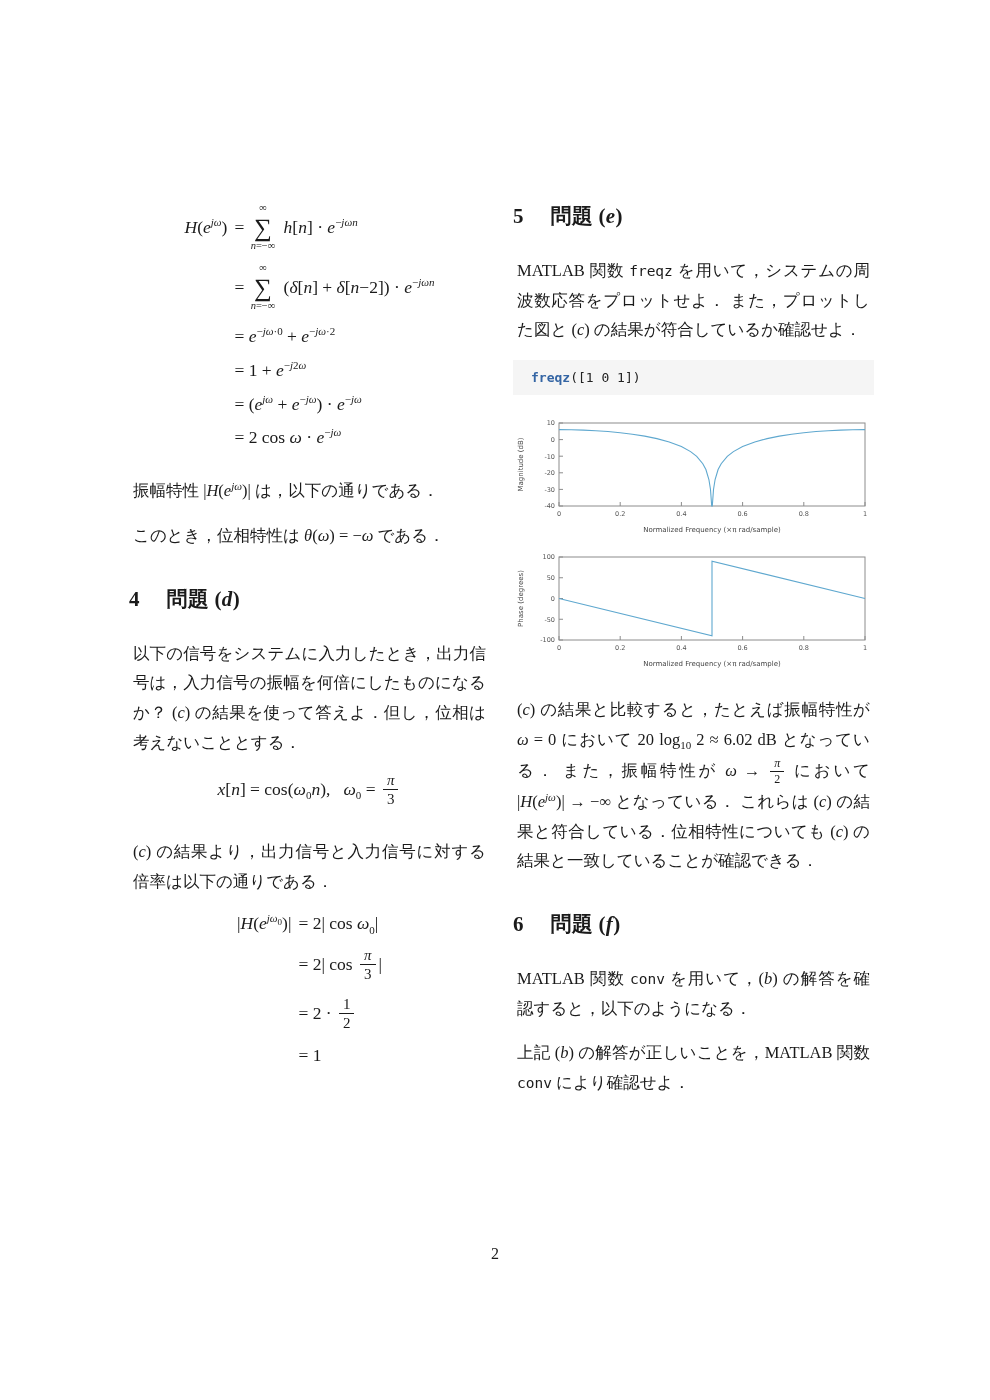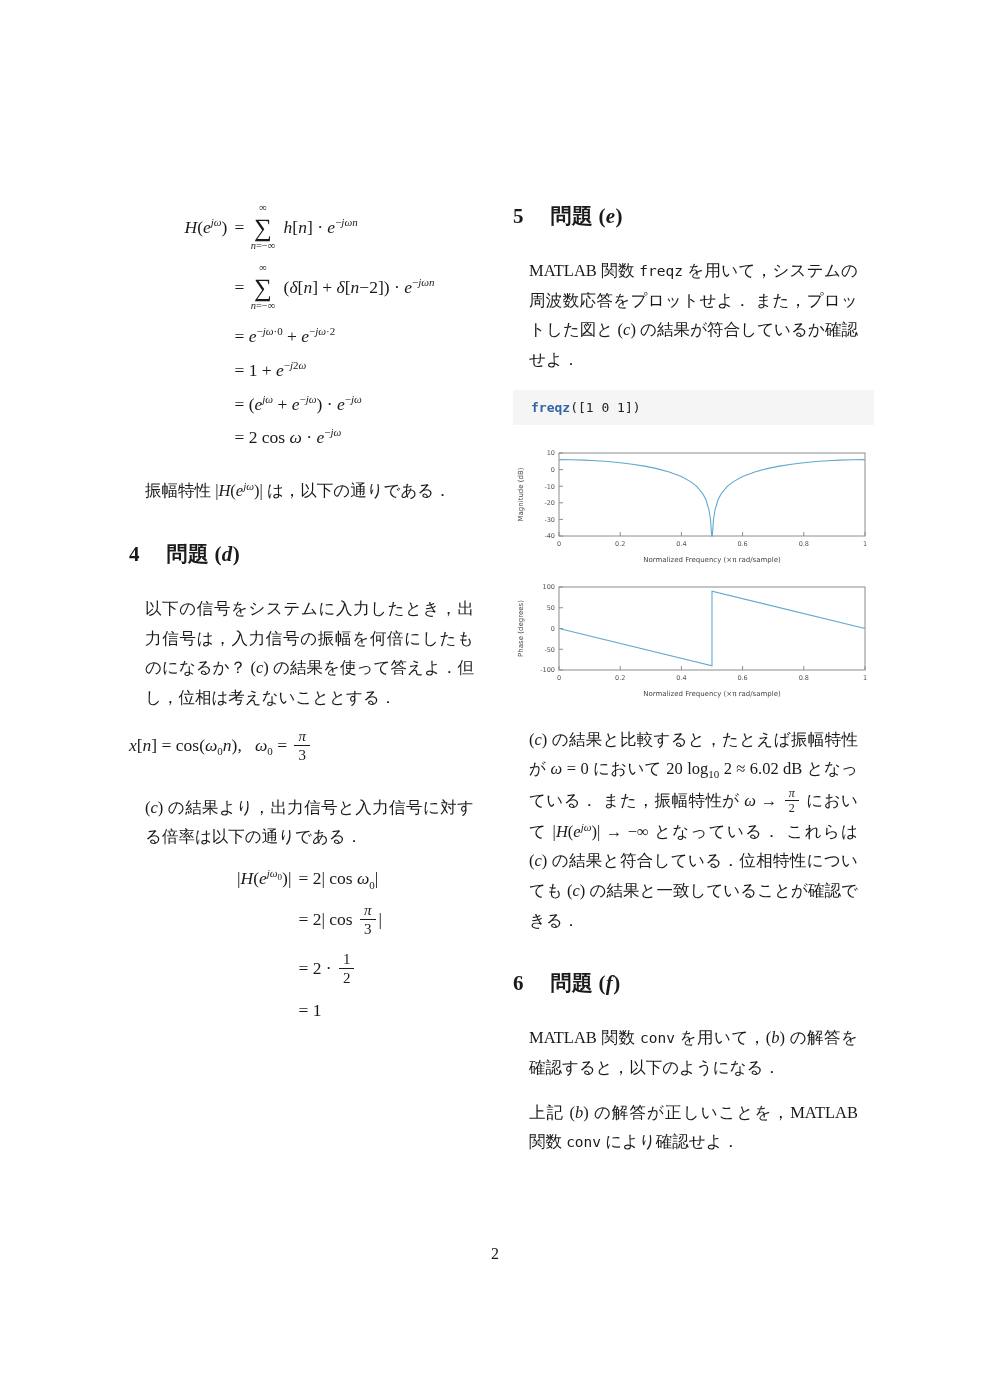--- a/index.html
+++ b/index.html
@@ -1,33 +1,33 @@
 <!DOCTYPE html>
 <html><head>
 <meta charset="utf-8">
 <style>
   html,body{margin:0;padding:0}
   body{width:990px;height:1400px;background:#ffffff;position:relative;overflow:hidden;
        font-family:"Liberation Serif","DejaVu Serif",serif;color:#1a1a1a}
   .columns{position:absolute;top:199px;left:129px;display:flex;gap:23px}
   .col{width:361px}
-  p.body{font-size:16.5px;line-height:1.8;text-align:justify;margin:0 16px 15px}
+  p.body{font-size:16.5px;line-height:1.8;text-align:justify;margin:0 4px 15px}
   p.body i{font-style:italic}
   h2.sec{font-size:21px;font-weight:700;margin:34px 0 26px;letter-spacing:.3px}
   h2.sec .sec-num{display:inline-block;margin-right:21px}
   .col-right h2.sec.first{margin-top:3px}
   code{font-family:"DejaVu Sans Mono","Liberation Mono",monospace;font-size:14.5px}
   .codeblock{background:#f5f5f5;padding:10px 18px;margin:6px 0 22px;
              font-family:"DejaVu Sans Mono","Liberation Mono",monospace;font-size:13px;color:#222}
   .codeblock .fn{color:#3465a4;font-weight:bold}
   .eq-grid{display:grid;grid-template-columns:max-content max-content;justify-content:center;
            column-gap:7px;row-gap:12px;font-size:17.5px;margin:6px 0 28px;align-items:baseline}
   .eq-grid .lhs{text-align:right}
   .eq-grid i,.eq-center i{font-style:italic}
-  .eq-center{text-align:left;font-size:17.5px;margin:10px 0 28px}
+  .eq-center{text-align:center;font-size:17.5px;margin:10px 0 28px}
   sup{font-size:11px}
   sub{font-size:11px}
   sup sub{font-size:9px}
   .bigop{display:inline-flex;flex-direction:column;align-items:center;vertical-align:middle;
          margin:0 4px 0 2px;line-height:1;position:relative;top:-2px}
   .bigop .t,.bigop .b{font-size:10.5px;font-style:normal}
   .bigop .s{font-size:25px;padding:1px 0}
   .frac{display:inline-flex;flex-direction:column;align-items:center;vertical-align:middle;
         margin:0 3px;line-height:1.2;font-size:15px;position:relative;top:-1px}
   .frac .num{padding:0 4px;border-bottom:1.2px solid #1a1a1a}
@@ -64,20 +64,21 @@
         <span class="rhs">= 1 + <i>e</i><sup>−<i>j</i>2<i>ω</i></sup></span>
         <span class="lhs"></span>
         <span class="rhs">= (<i>e</i><sup><i>jω</i></sup> + <i>e</i><sup>−<i>jω</i></sup>) · <i>e</i><sup>−<i>jω</i></sup></span>
         <span class="lhs"></span>
         <span class="rhs">= 2 cos <i>ω</i> · <i>e</i><sup>−<i>jω</i></sup></span>
       </div>
 
       <p class="body">振幅特性 |<i>H</i>(<i>e</i><sup><i>jω</i></sup>)| は，以下の通りである．</p>
 
 
+      <p class="body">このとき，位相特性は <i>θ</i>(<i>ω</i>) = −<i>ω</i> である．</p>
 
       <h2 class="sec">
         <span class="sec-num">4</span>
         <span class="sec-title">問題 (<i>d</i>)</span>
       </h2>
 
       <p class="body">以下の信号をシステムに入力したとき，出力信号は，入力信号の振幅を何倍にしたものになるか？ (<i>c</i>) の結果を使って答えよ．但し，位相は考えないこととする．</p>
 
       <div class="eq-center"><i>x</i>[<i>n</i>] = cos(<i>ω</i><sub>0</sub><i>n</i>),&nbsp;&nbsp;&nbsp;<i>ω</i><sub>0</sub> = <span class="frac">
             <span class="num"><i>π</i></span>

